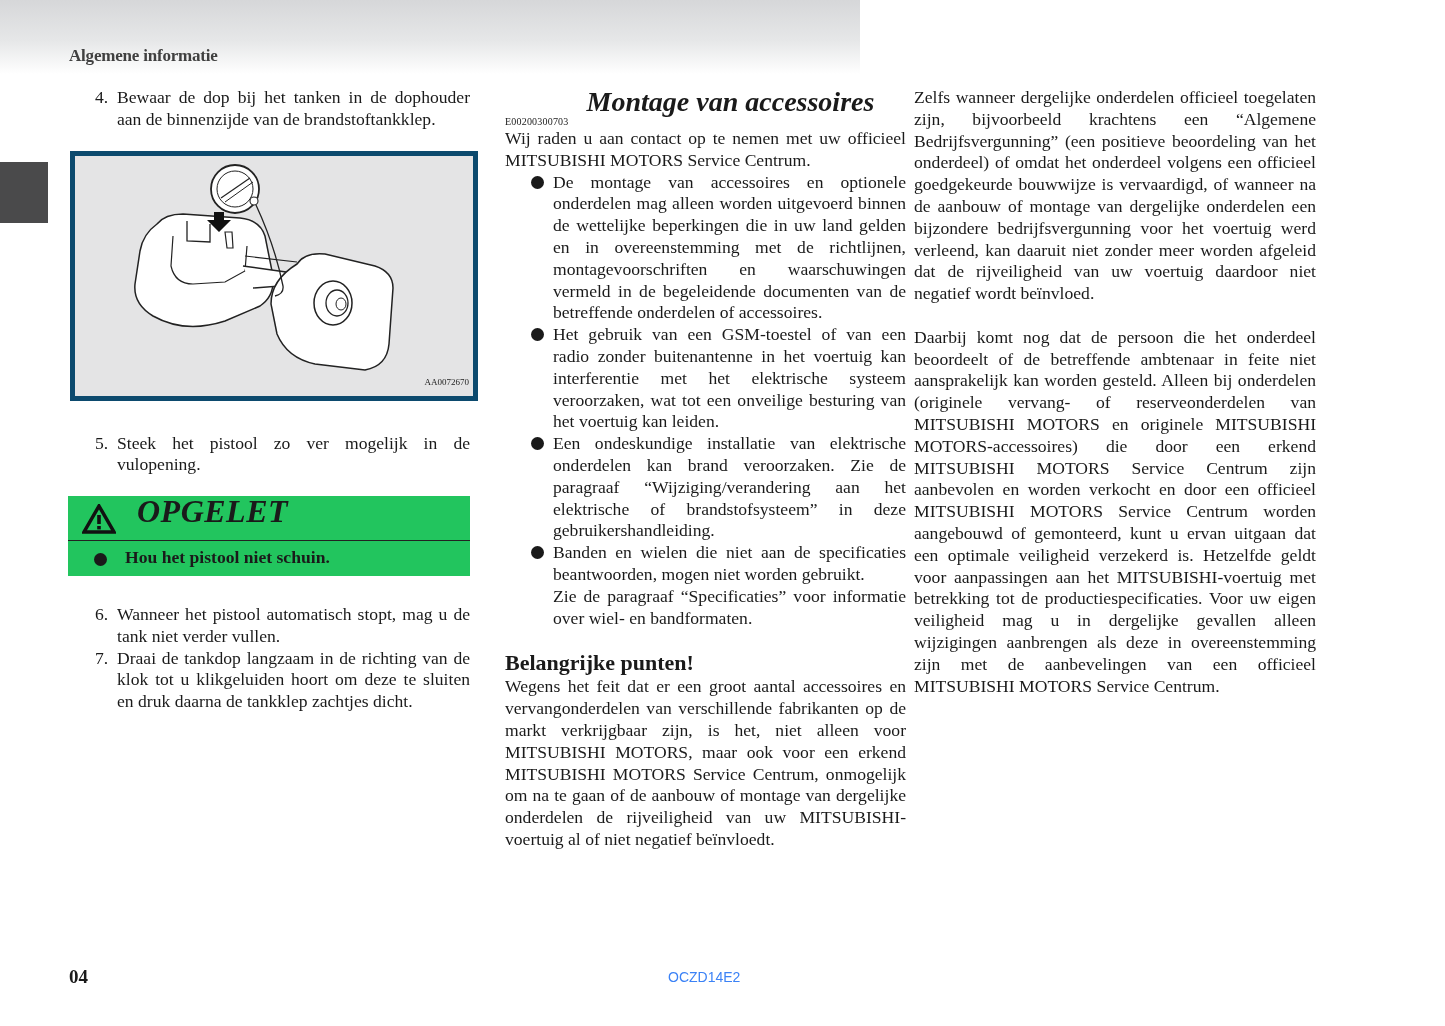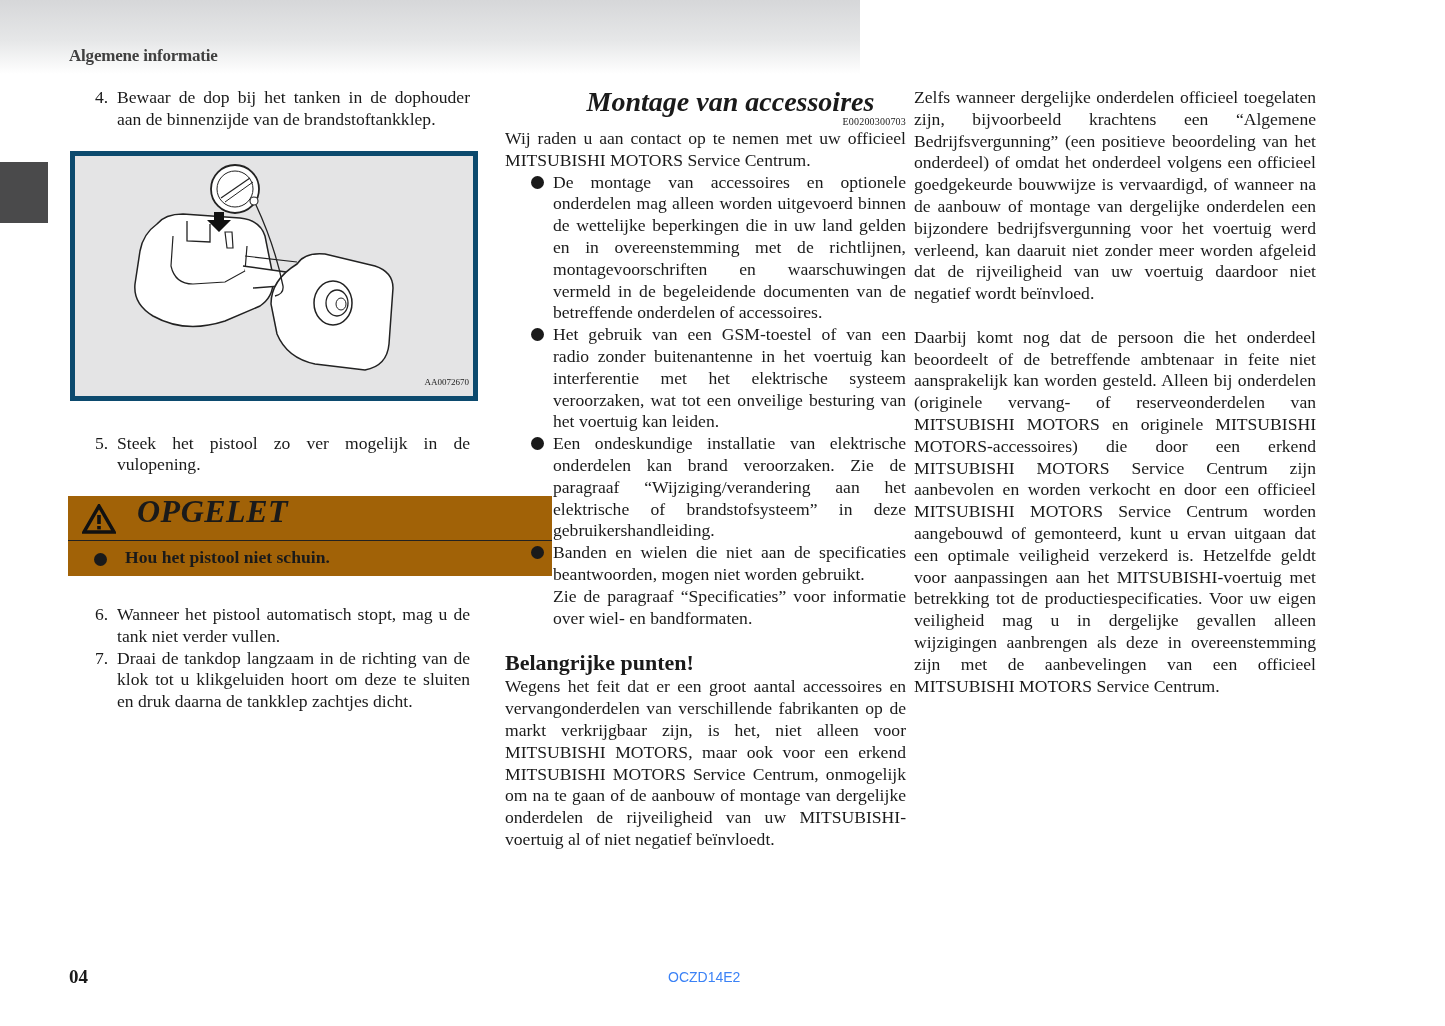--- a/index.html
+++ b/index.html
@@ -35,40 +35,40 @@
     width: 398px; height: 240px; border: 5px solid #0c4a6e;
     background: #e4e4e5;
   }
   .figure svg { position: absolute; left: 0; top: 0; }
   .figure .fig-id {
     position: absolute; right: 4px; bottom: 2px;
     font-size: 9px; font-family: "Liberation Serif", serif; color: #222;
   }
 
   .caution {
-    margin-top: 20px; margin-left: -1px; width: 484px; background: #a16207;
+    margin-top: 20px; margin-left: -1px; width: 402px; background: #22c55e;
   }
   .caution-head {
     height: 44px; position: relative; border-bottom: 1.5px solid #222;
   }
   .caution-head .warn { position: absolute; left: 14px; top: 8px; }
   .caution-head .title {
     position: absolute; left: 69px; top: 5px;
     font-style: italic; font-weight: bold; font-size: 32px; letter-spacing: 0.5px;
     font-family: "Liberation Serif", serif;
   }
   .caution-body { padding: 6px 0 7px 33px; position: relative; font-weight: bold; font-size: 17.6px; }
   .caution-body .dot { position: absolute; left: 26px; top: 12px; width: 13px; height: 13px; border-radius: 50%; background: #1a1a1a; }
   .caution-body span.txt { padding-left: 24px; }
 
   .heading-main {
     text-align: center; font-style: italic; font-weight: bold; font-size: 28px;
     line-height: 34px; margin-left: 50px; margin-top: -1px;
   }
-  .code-id { text-align: right; font-size: 10px; line-height: 12px; margin-top: -3px; letter-spacing: 0.2px; }
+  .code-id { text-align: left; font-size: 10px; line-height: 12px; margin-top: -3px; letter-spacing: 0.2px; }
   .bullet { position: relative; padding-left: 48px; text-align: justify; }
   .bullet .dot { position: absolute; left: 26px; top: 4px; width: 13px; height: 13px; border-radius: 50%; background: #1a1a1a; }
   .sub-heading { font-weight: bold; font-size: 22px; line-height: 26px; margin-top: 21px; }
 
   .page-num {
     position: absolute; left: 69px; top: 966px; font-weight: bold; font-size: 19px;
     font-family: "Liberation Serif", serif;
   }
   .doc-code {
     position: absolute; left: 668px; top: 969px; font-size: 14px;

